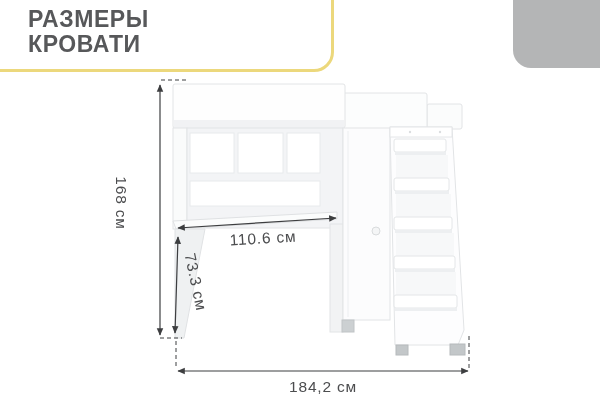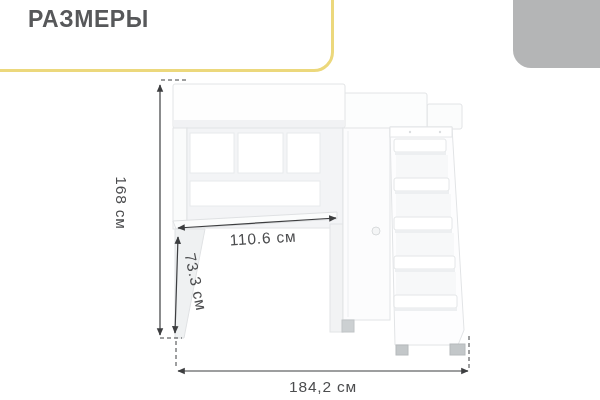--- a/index.html
+++ b/index.html
@@ -33,20 +33,21 @@
 </head>
 <body>
 
 <div id="stage">
 
   <div class="accent-frame"></div>
   <div class="corner-decoration"></div>
 
   <div class="title">
     <span>РАЗМЕРЫ</span>
+    <span>КРОВАТИ</span>
   </div>
 
   <svg class="diagram" width="600" height="400" viewBox="0 0 600 400">
     <defs>
       <marker id="arrow" viewBox="0 0 8 8" refX="7" refY="4" markerWidth="7" markerHeight="7" orient="auto-start-reverse">
         <path d="M0.5,0.9 L7.6,4 L0.5,7.1 z" fill="#3d3e40"></path>
       </marker>
     </defs>
 
     <g stroke="#e2e4e6" stroke-width="1" fill="#ffffff">

